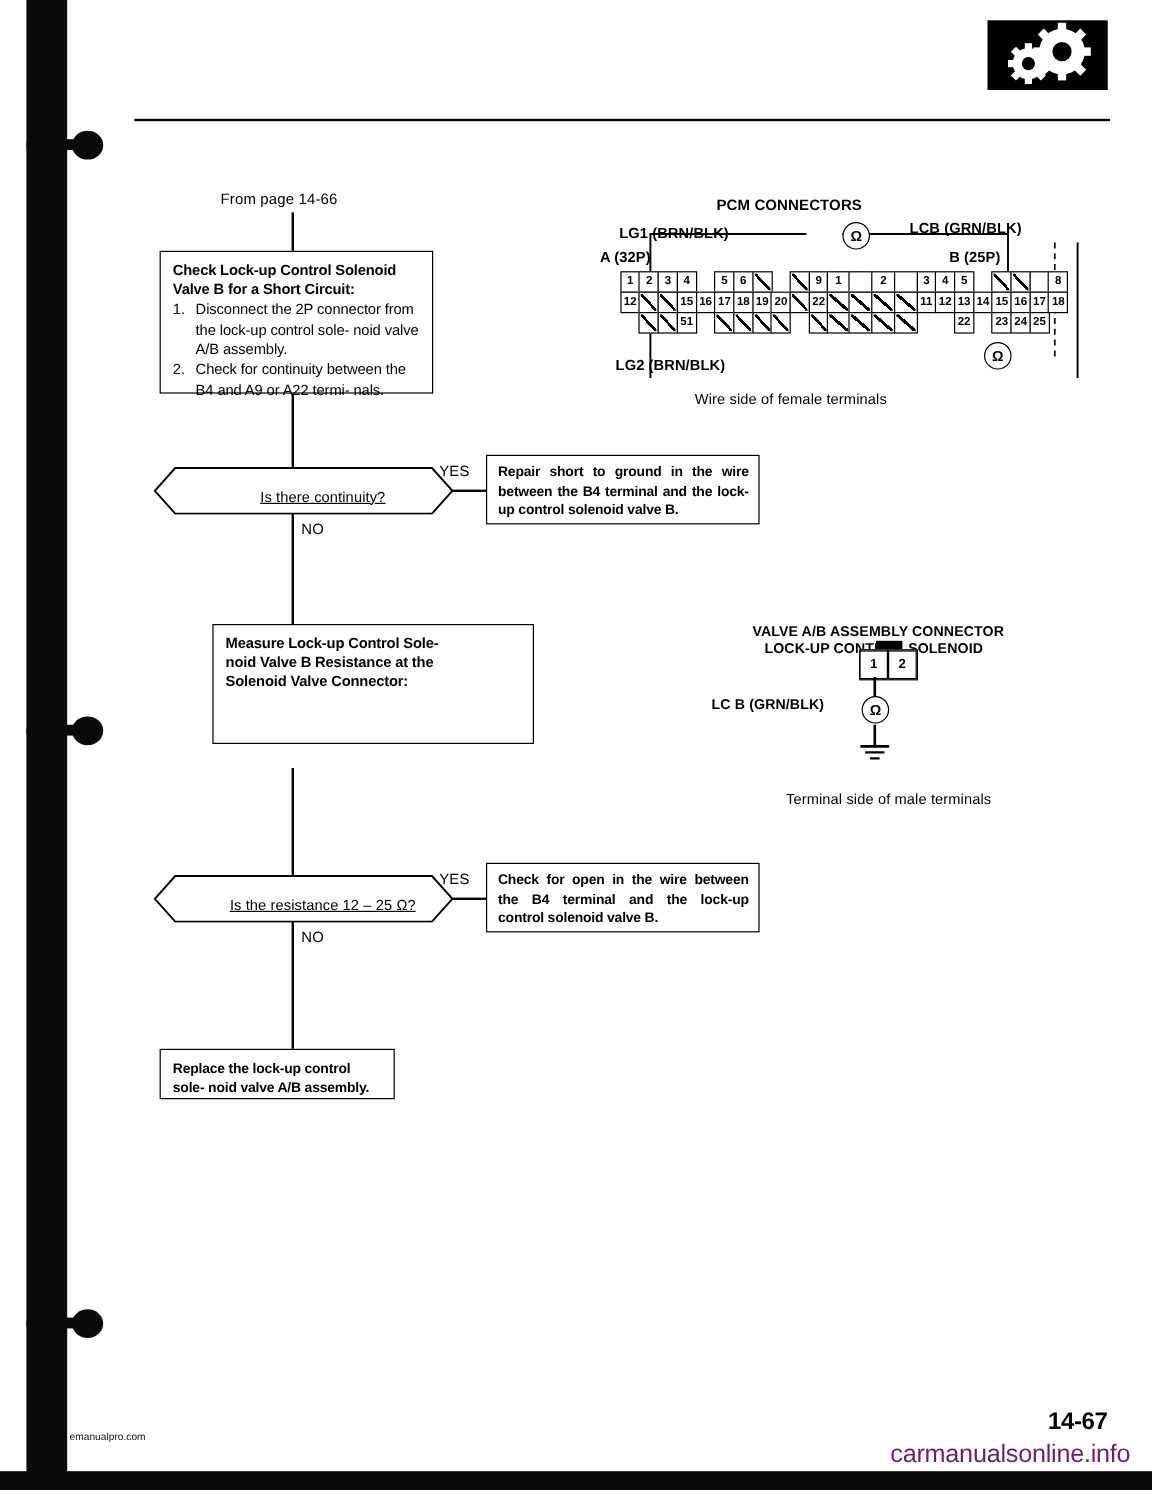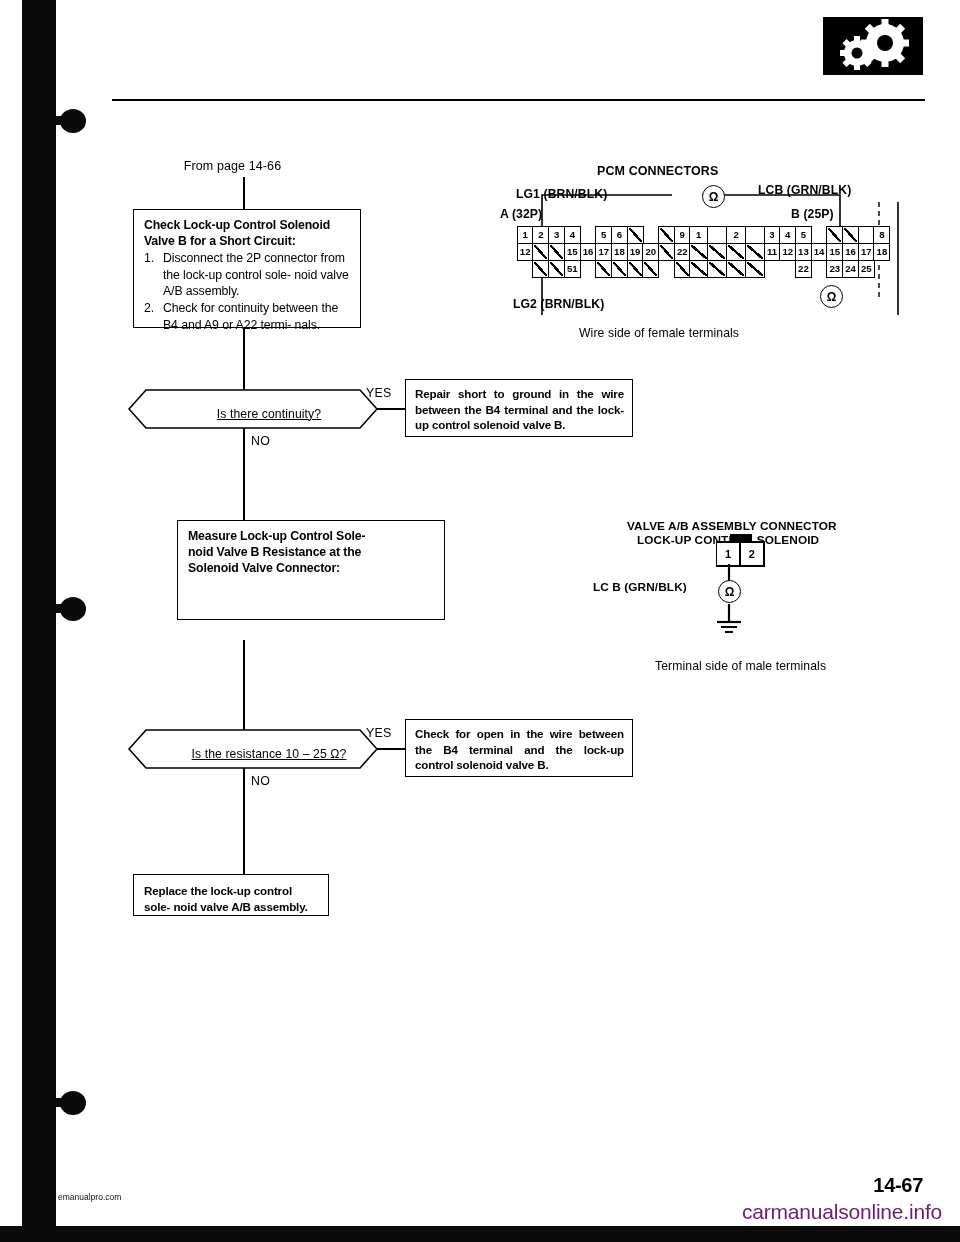--- a/index.html
+++ b/index.html
@@ -221,21 +221,21 @@
       <div class="bold-head">Solenoid Valve Connector:</div>
     </div>
   </div>
 
   <div class="conn-line v-line" style="left:243px;top:640px;height:90px;"></div>
 
   <div class="decision" style="left:128px;top:729px;width:250px;">
     <svg width="250" height="40" viewBox="0 0 250 40">
       <polygon points="1,20 18,1 232,1 249,20 232,39 18,39" fill="#fff" stroke="#000" stroke-width="1.6"></polygon>
     </svg>
-    <div class="dtext">Is the resistance 10 – 25 Ω?</div>
+    <div class="dtext">Is the resistance 12 – 25 Ω?</div>
   </div>
   <div class="conn-line h-line" style="left:377px;top:748px;width:29px;"></div>
   <div class="lbl" style="left:366px;top:726px;">YES</div>
   <div class="lbl" style="left:251px;top:774px;">NO</div>
 
   <div class="result-box justify" style="left:405px;top:719px;width:228px;height:58px;">Check for open in the wire between the B4 terminal and the lock-up control solenoid valve B.</div>
 
   <div class="conn-line v-line" style="left:243px;top:768px;height:107px;"></div>
 
   <div class="result-box" style="left:133px;top:874px;width:196px;height:42px;padding:8px 10px;">Replace the lock-up control sole- noid valve A/B assembly.</div>

